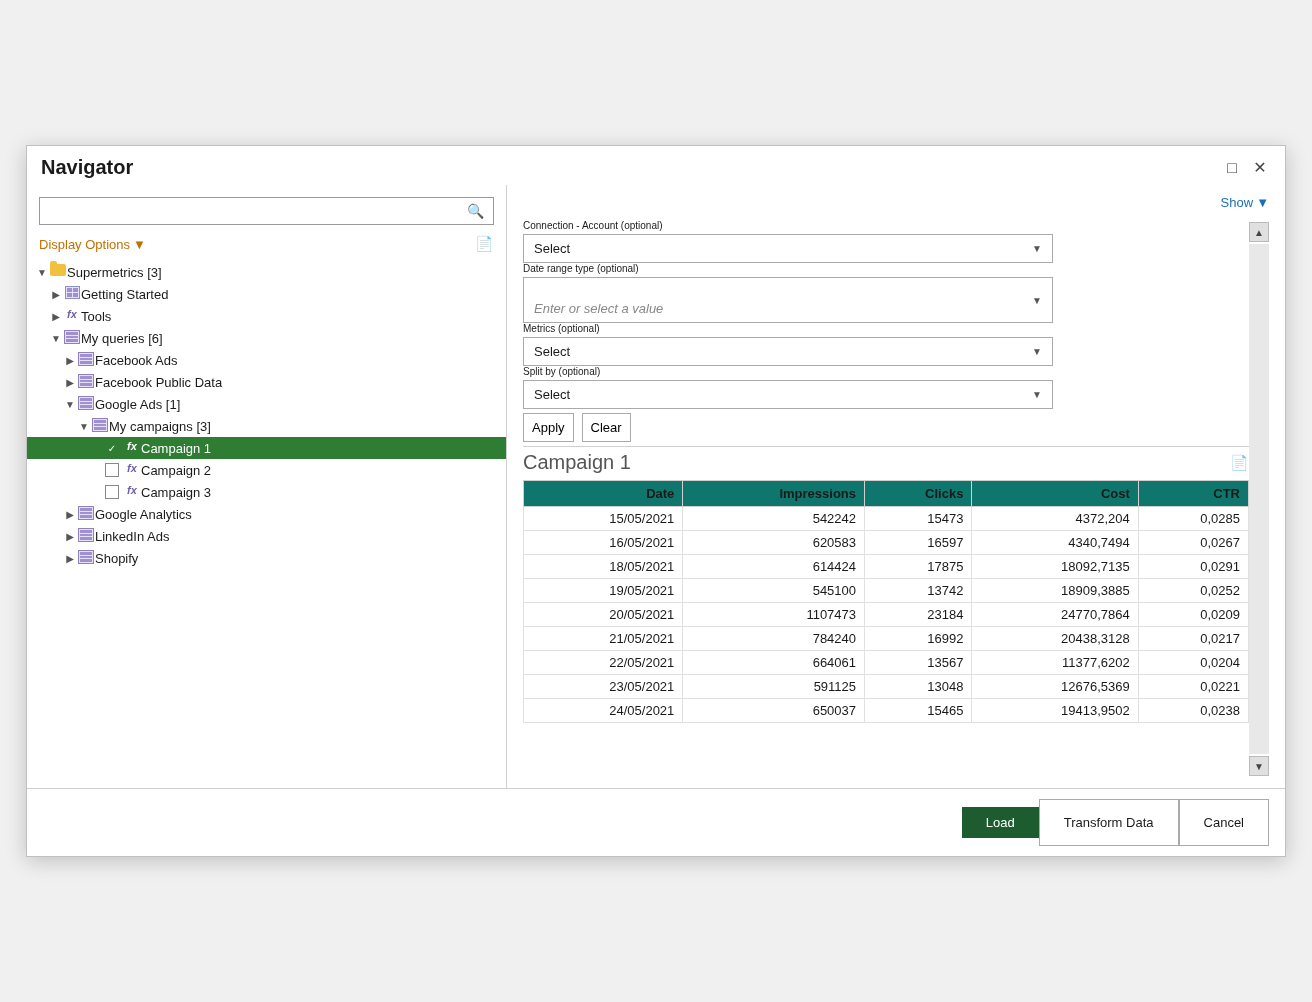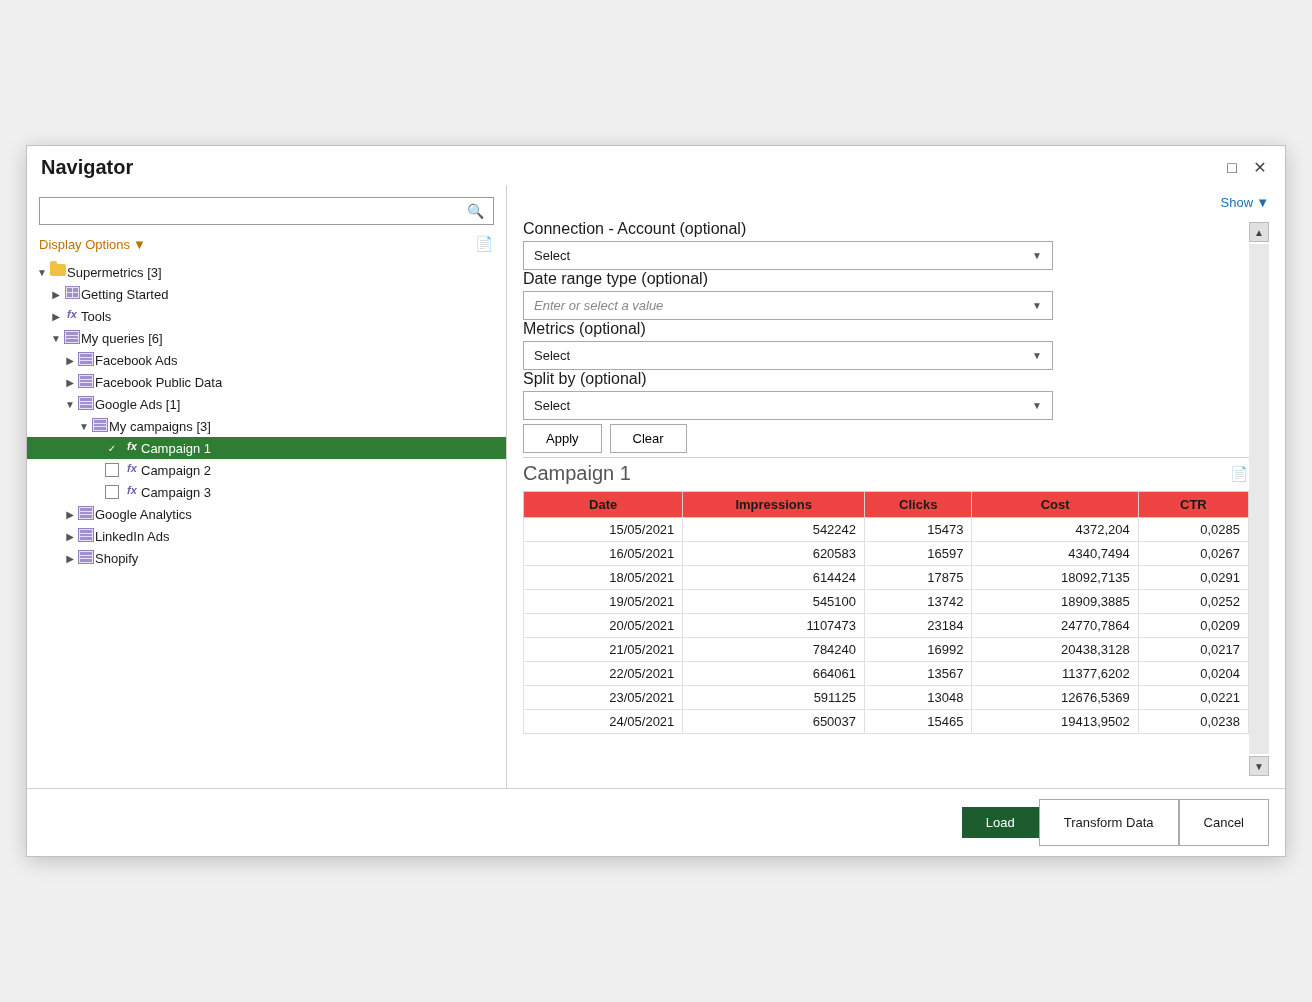--- a/index.html
+++ b/index.html
@@ -238,53 +238,54 @@
       gap: 3px;
       background: none;
       border: none;
     }
     .field-group {
       display: flex;
       flex-direction: column;
       gap: 3px;
     }
     .field-label {
-      font-size: 16px;
+      font-size: 10px;
       color: #1a1a1a;
     }
     .select-dropdown {
       display: flex;
       align-items: center;
       border: 1px solid #aaa;
       background: #fff;
       padding: 6px 10px;
       cursor: pointer;
       width: 530px;
       justify-content: space-between;
     }
     .select-text {
       font-size: 13px;
       color: #1a1a1a;
     }
     .select-placeholder {
       font-size: 13px;
       color: #888;
       font-style: italic;
+      margin-top: 17px;
     }
     .dropdown-arrow {
       font-size: 10px;
       color: #555;
     }
     .btn-row {
       display: flex;
       gap: 8px;
       margin-top: 4px;
     }
     .btn-apply, .btn-clear {
-      padding: 6px 22px;
+      padding: 6px 8px;
       border: 1px solid #aaa;
       background: #fff;
       cursor: pointer;
       font-size: 13px;
     }
     .divider {
       border: none;
       border-top: 1px solid #d0d0d0;
       margin: 4px 0;
     }
@@ -305,24 +306,24 @@
       cursor: pointer;
       color: #555;
       font-size: 15px;
     }
     .data-table {
       width: 100%;
       border-collapse: collapse;
       font-size: 13px;
     }
     .data-table th {
-      background: #ef4444;
+      background: #0f766e;
       border: 1px solid #d0d0d0;
       padding: 5px 8px;
-      text-align: center;
+      text-align: right;
       font-weight: 600;
       color: #1a1a1a;
     }
     .data-table td {
       border: 1px solid #e0e0e0;
       padding: 4px 8px;
       text-align: right;
       color: #1a1a1a;
     }
     .data-table td:first-child {

